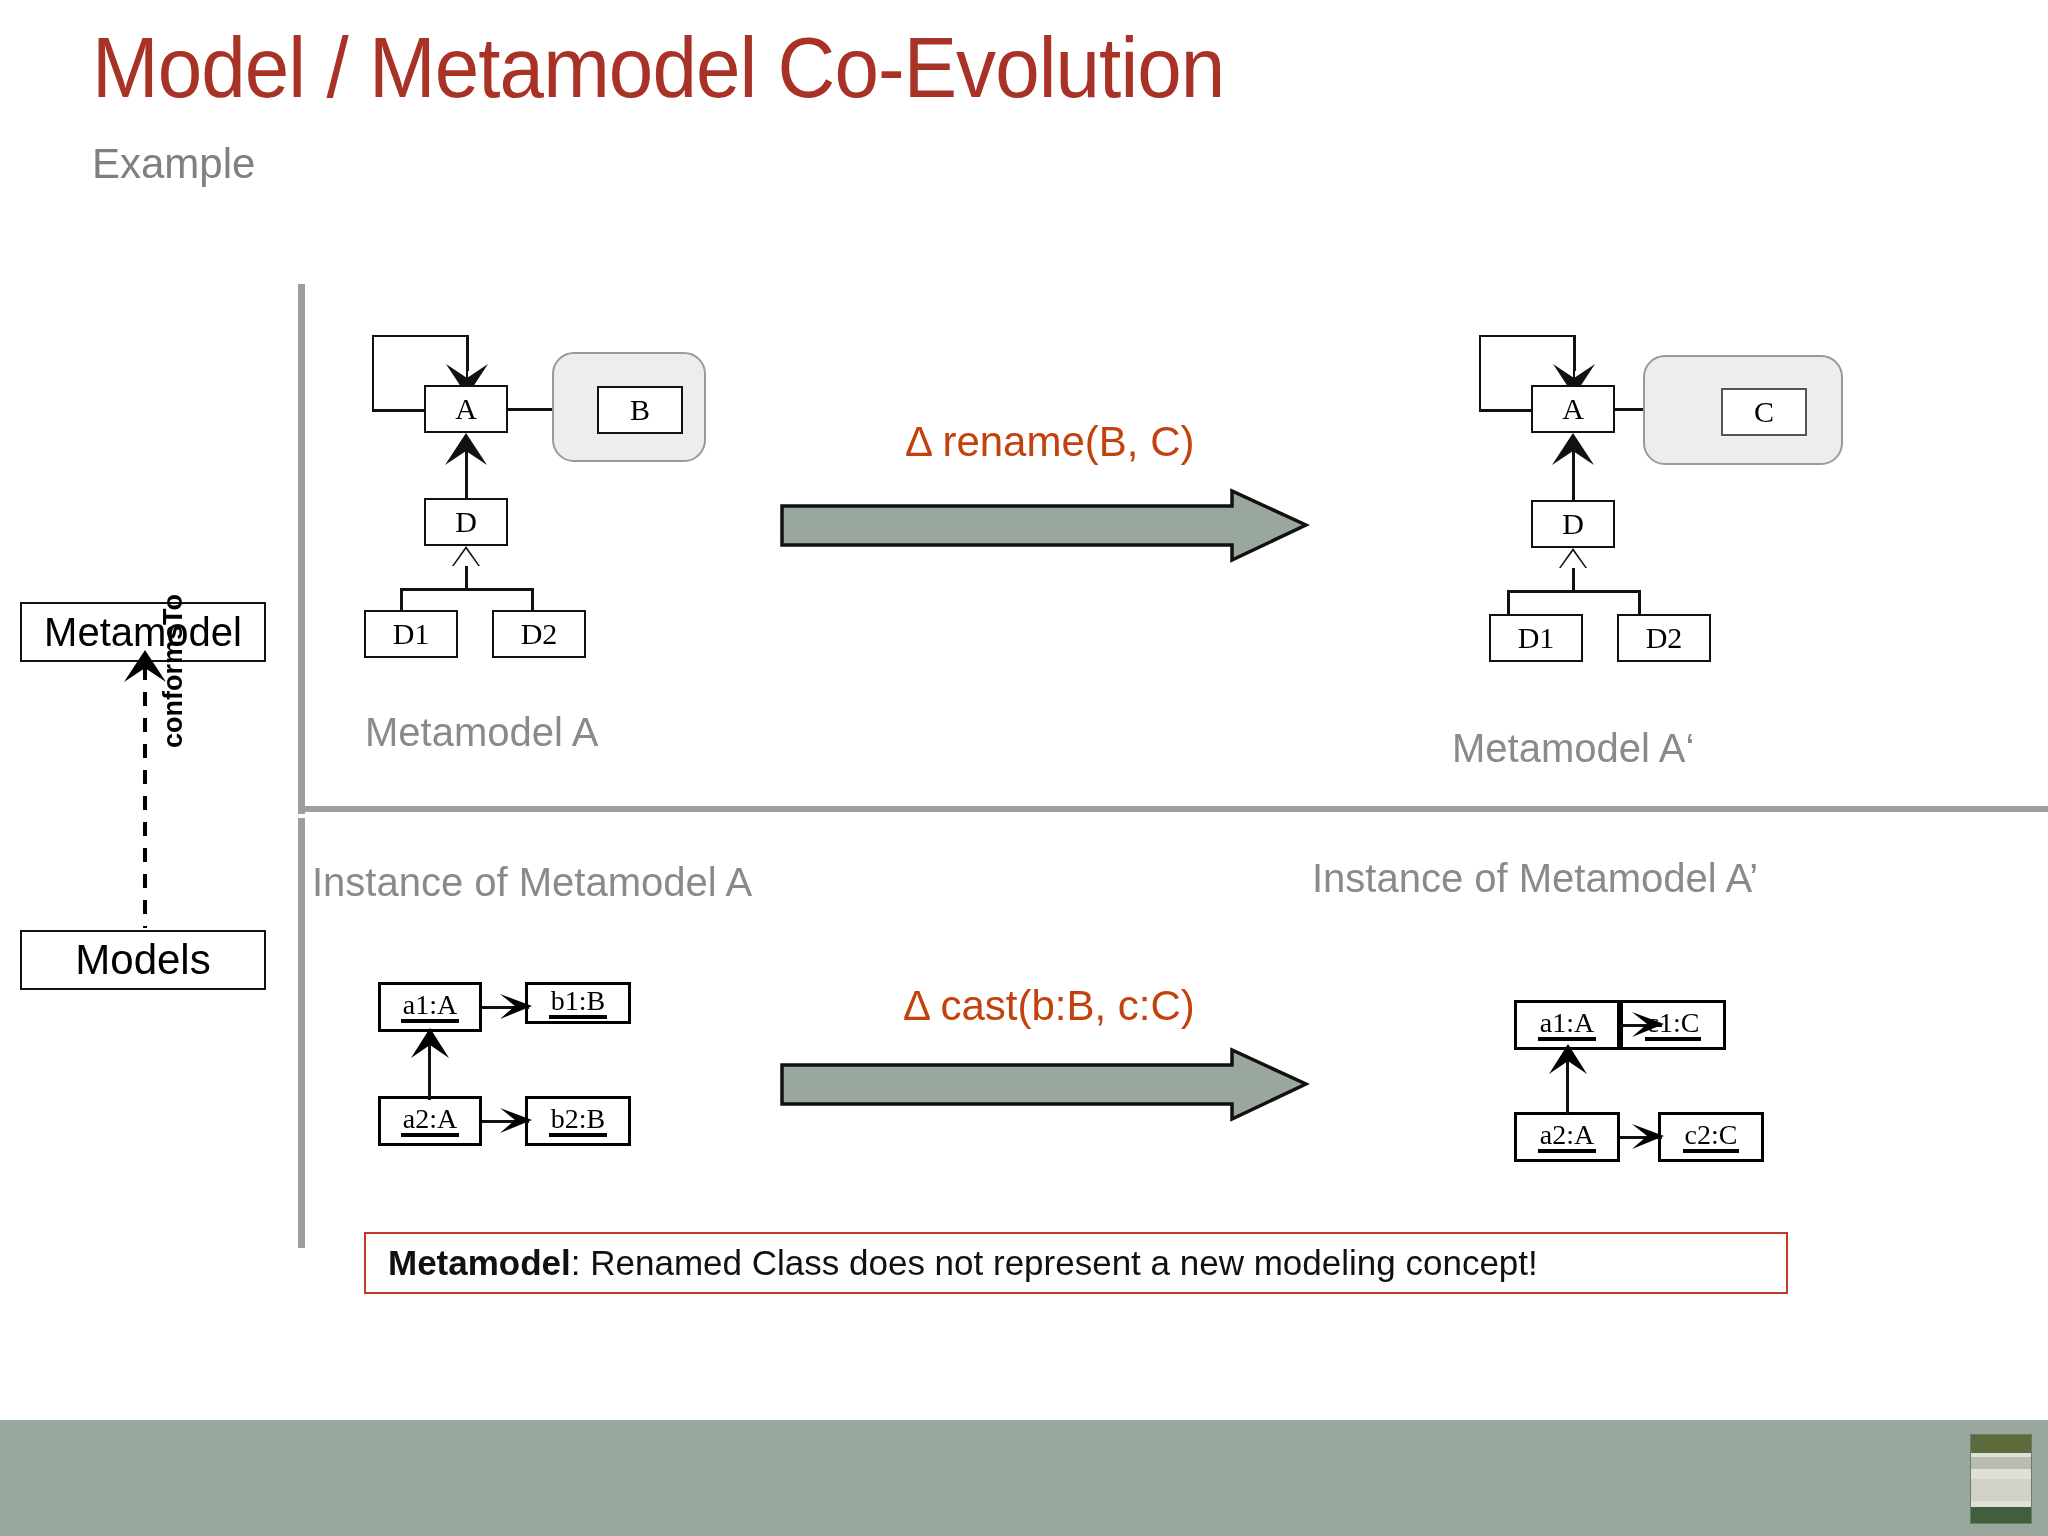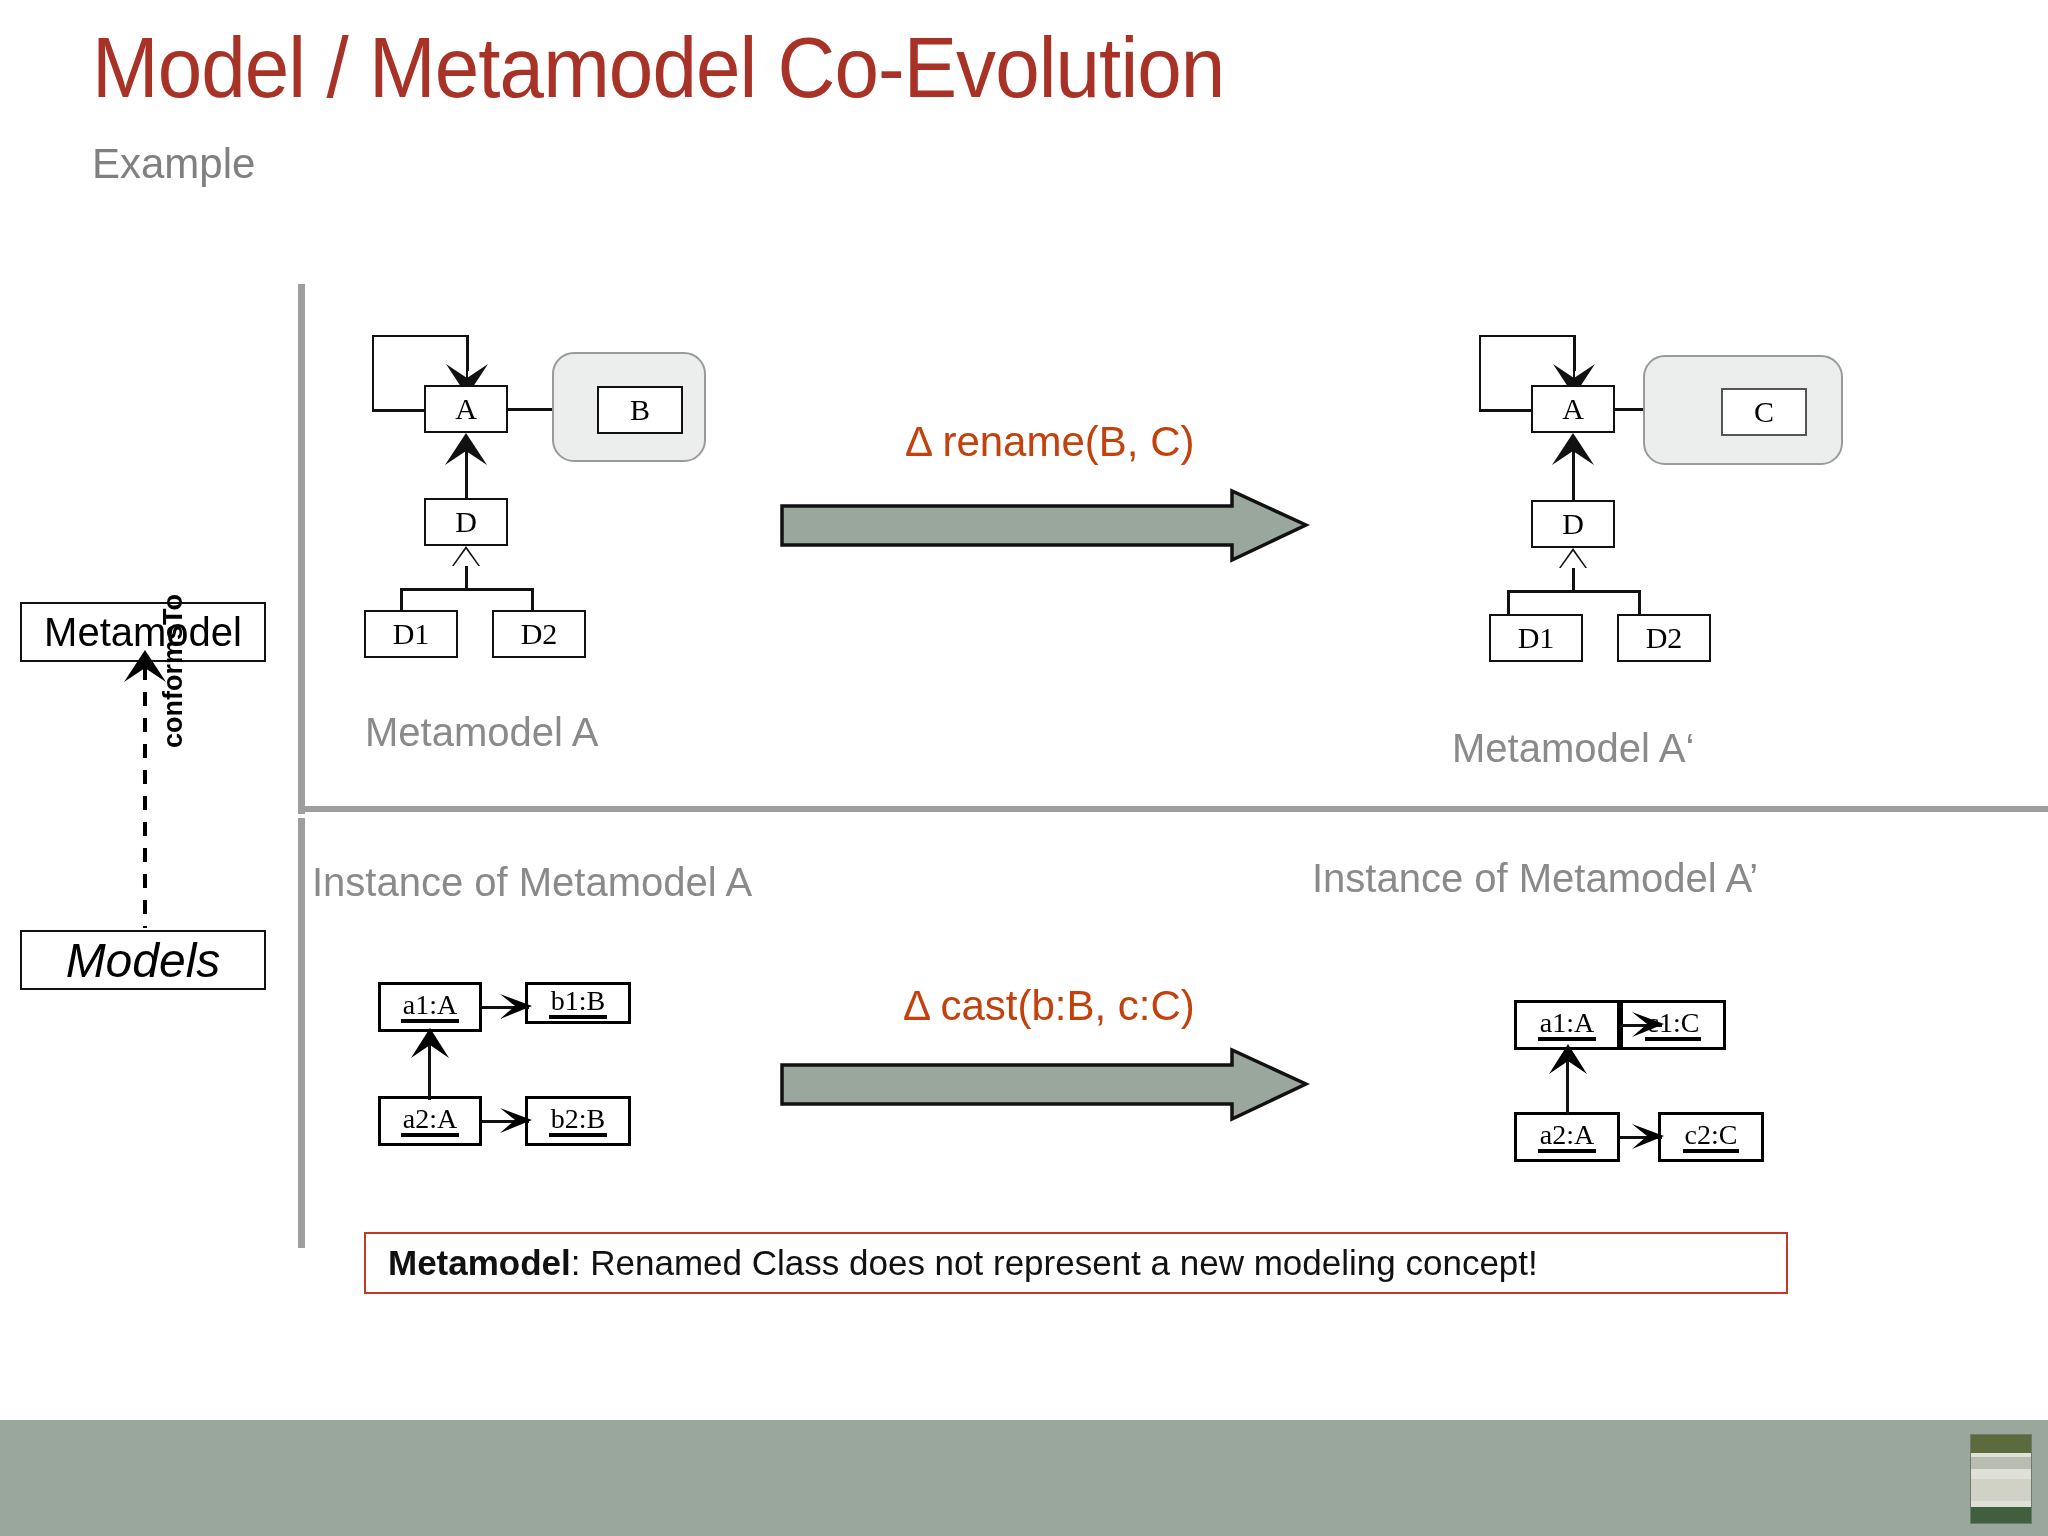--- a/index.html
+++ b/index.html
@@ -70,21 +70,21 @@
 <div class="abs" id="slide-subtitle">Example</div>
 
 <div class="abs vrule" style="left:298px;top:284px;height:530px;"></div>
 <div class="abs vrule" style="left:298px;top:818px;height:430px;"></div>
 <div class="abs hrule" style="left:298px;top:806px;width:1750px;"></div>
 
 <div class="abs mbox" style="left:20px;top:602px;width:246px;height:60px;font-size:40px;font-family:'Liberation Sans',sans-serif;">
   <span>Metamodel</span>
 </div>
 
-<div class="abs mbox" style="left:20px;top:930px;width:246px;height:60px;font-size:48px;font-family:'Liberation Sans',sans-serif;font-style:italic;">
+<div class="abs mbox" style="left:20px;top:930px;width:246px;height:60px;font-size:42px;font-family:'Liberation Sans',sans-serif;">
   <span>Models</span>
 </div>
 
 <div class="abs" style="left:143px;top:666px;width:4px;height:262px;
             background:repeating-linear-gradient(to bottom,#000 0 14px,transparent 14px 26px);"></div>
 <svg class="abs" width="46" height="34" style="left:122px;top:650px;">
   <path d="M23 0 L44 32 L23 18 L2 32 Z" fill="#000"></path>
 </svg>
 <div class="abs" style="left:158px;top:748px;font-size:27px;font-weight:bold;white-space:nowrap;
             transform:rotate(-90deg);transform-origin:left top;">

